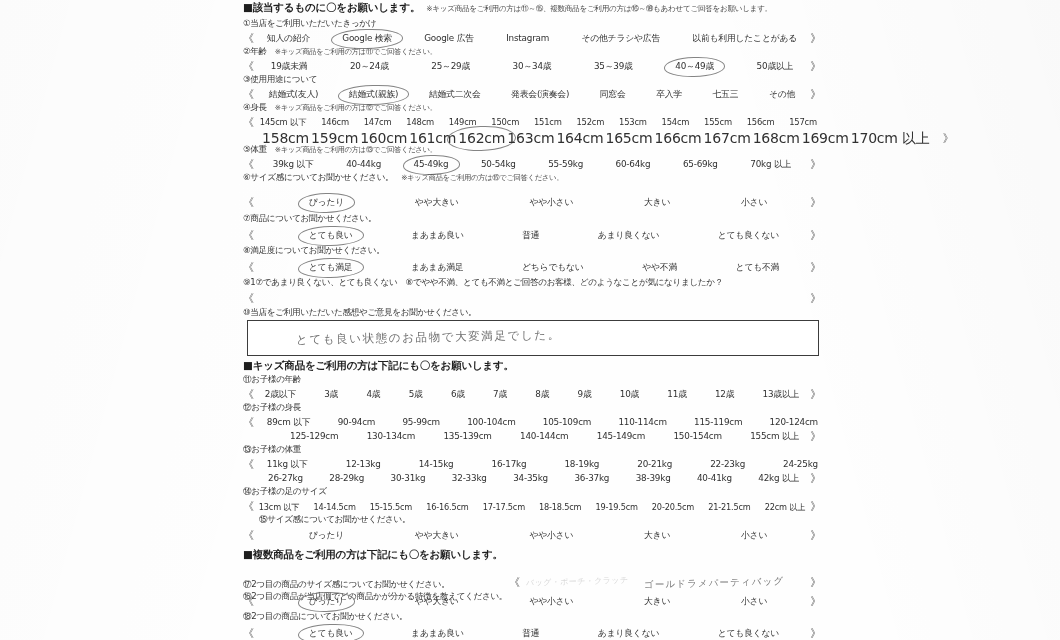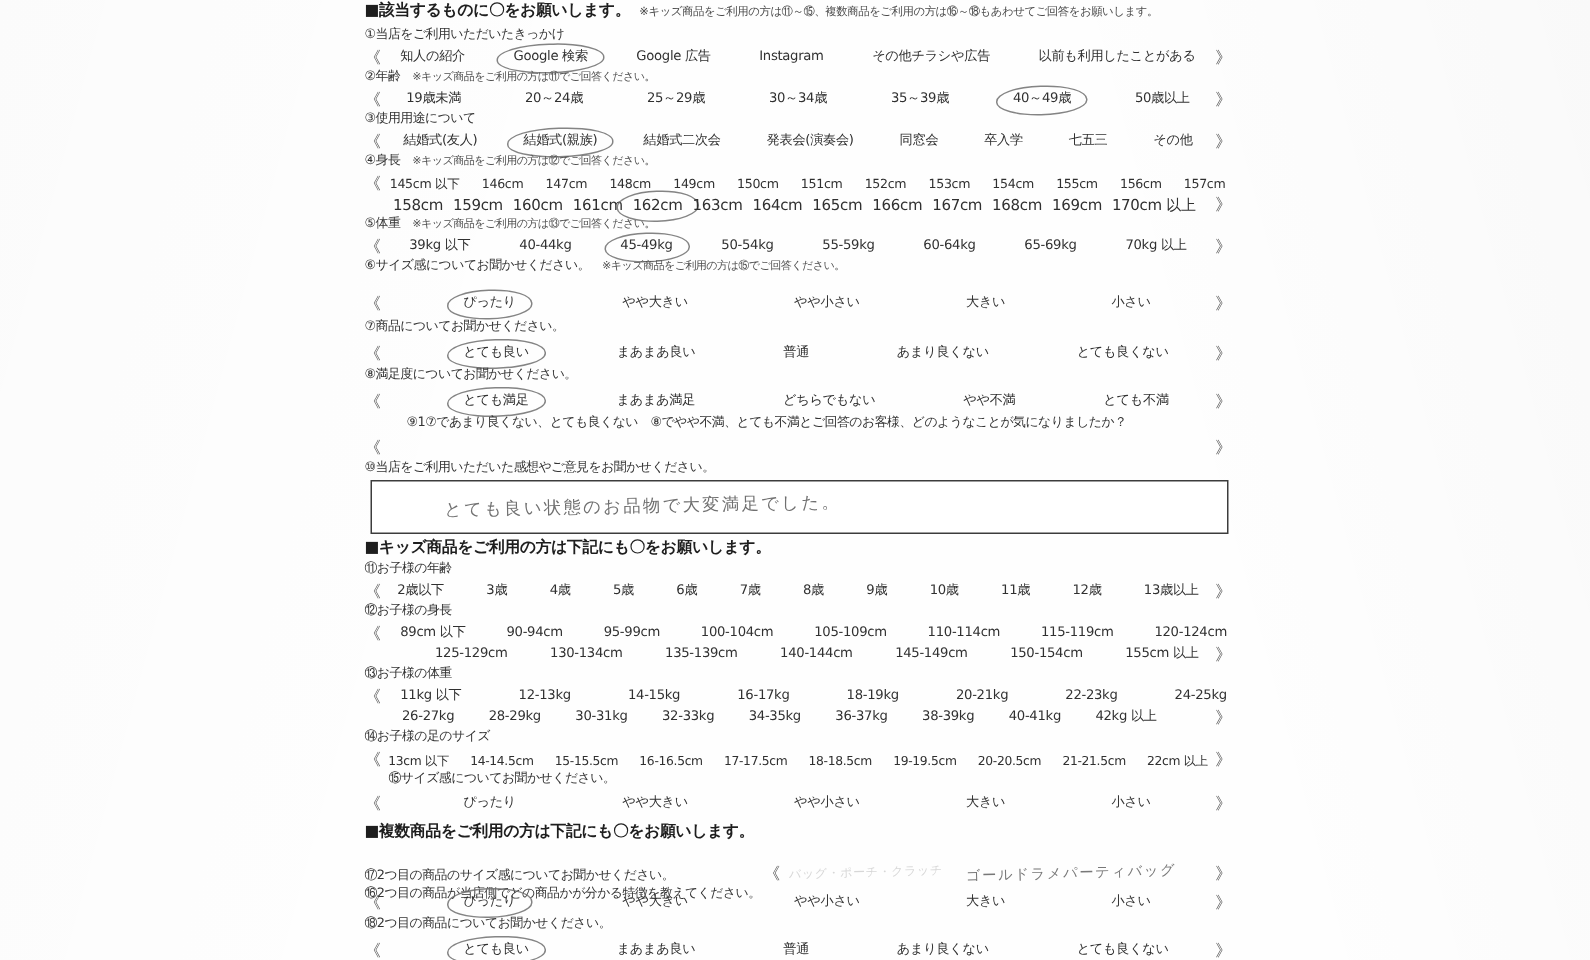--- a/index.html
+++ b/index.html
@@ -211,21 +211,21 @@
       <span class="opt">151cm</span>
       <span class="opt">152cm</span>
       <span class="opt">153cm</span>
       <span class="opt">154cm</span>
       <span class="opt">155cm</span>
       <span class="opt">156cm</span>
       <span class="opt">157cm</span>
     </span>
   </div>
   <div class="opt-row" style="position:absolute; left:0px; top:131px; width:578px;">
-    <span class="opts spread" style="padding:0 10px 0 18px; font-size:10px;">
+    <span class="opts spread" style="padding:0 10px 0 18px; font-size:14px;">
       <span class="opt">158cm</span>
       <span class="opt">159cm</span>
       <span class="opt">160cm</span>
       <span class="opt">161cm</span>
       <span class="opt circled">162cm</span>
       <span class="opt">163cm</span>
       <span class="opt">164cm</span>
       <span class="opt">165cm</span>
       <span class="opt">166cm</span>
       <span class="opt">167cm</span>
@@ -288,21 +288,21 @@
     <span class="opts spread" style="padding:0 28px 0 52px;">
       <span class="opt circled">とても満足</span>
       <span class="opt">まあまあ満足</span>
       <span class="opt">どちらでもない</span>
       <span class="opt">やや不満</span>
       <span class="opt">とても不満</span>
     </span>
     <span class="brk right">》</span>
   </div>
 
-  <div class="q-label" style="position:absolute; left:0px; top:278px;margin-left:28px;">⑨1⑦であまり良くない、とても良くない　⑧でやや不満、とても不満とご回答のお客様、どのようなことが気になりましたか？</div>
+  <div class="q-label" style="position:absolute; left:0px; top:278px;">⑨1⑦であまり良くない、とても良くない　⑧でやや不満、とても不満とご回答のお客様、どのようなことが気になりましたか？</div>
   <div class="opt-row" style="position:absolute; left:0px; top:293px; width:578px;">
     <span class="brk left">《</span>
     <span class="opts" style="flex:1 1 auto;">
         <span class="opt"></span>
       </span>
     <span class="brk right">》</span>
   </div>
 
   <div class="q-label" style="position:absolute; left:0px; top:308px;">⑩当店をご利用いただいた感想やご意見をお聞かせください。</div>
   <div class="comment-box" style="position:absolute; left:4px; top:320px; width:570px;">
@@ -365,21 +365,21 @@
       <span class="opt">11kg 以下</span>
       <span class="opt">12-13kg</span>
       <span class="opt">14-15kg</span>
       <span class="opt">16-17kg</span>
       <span class="opt">18-19kg</span>
       <span class="opt">20-21kg</span>
       <span class="opt">22-23kg</span>
       <span class="opt">24-25kg</span>
     </span>
   </div>
-  <div class="opt-row" style="position:absolute; left:0px; top:473px; width:578px;gap:28px;">
+  <div class="opt-row" style="position:absolute; left:0px; top:473px; width:578px;">
     <span class="opts spread" style="padding:0 8px 0 24px;">
       <span class="opt">26-27kg</span>
       <span class="opt">28-29kg</span>
       <span class="opt">30-31kg</span>
       <span class="opt">32-33kg</span>
       <span class="opt">34-35kg</span>
       <span class="opt">36-37kg</span>
       <span class="opt">38-39kg</span>
       <span class="opt">40-41kg</span>
       <span class="opt">42kg 以上</span>

